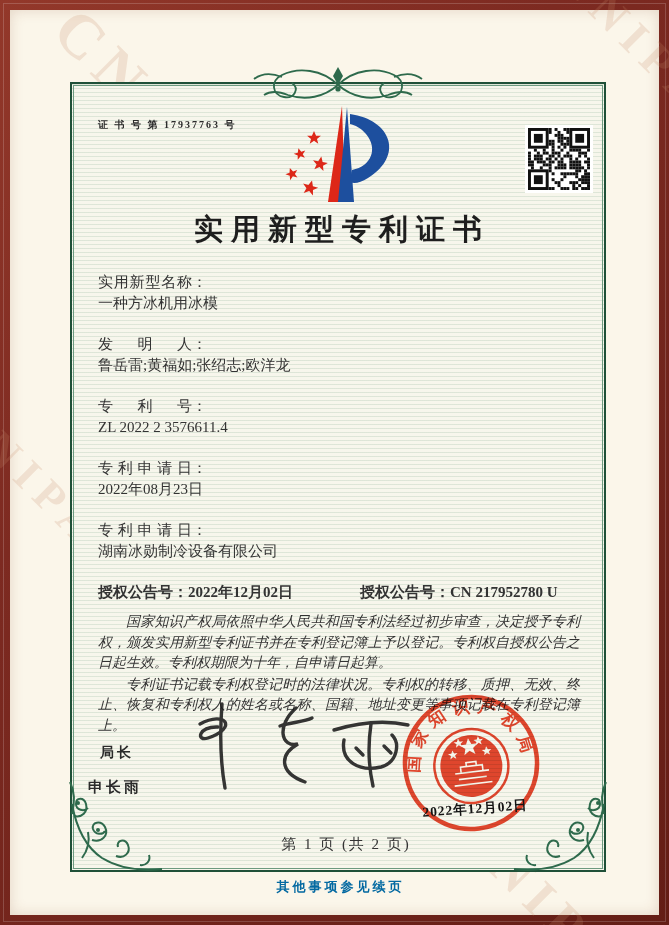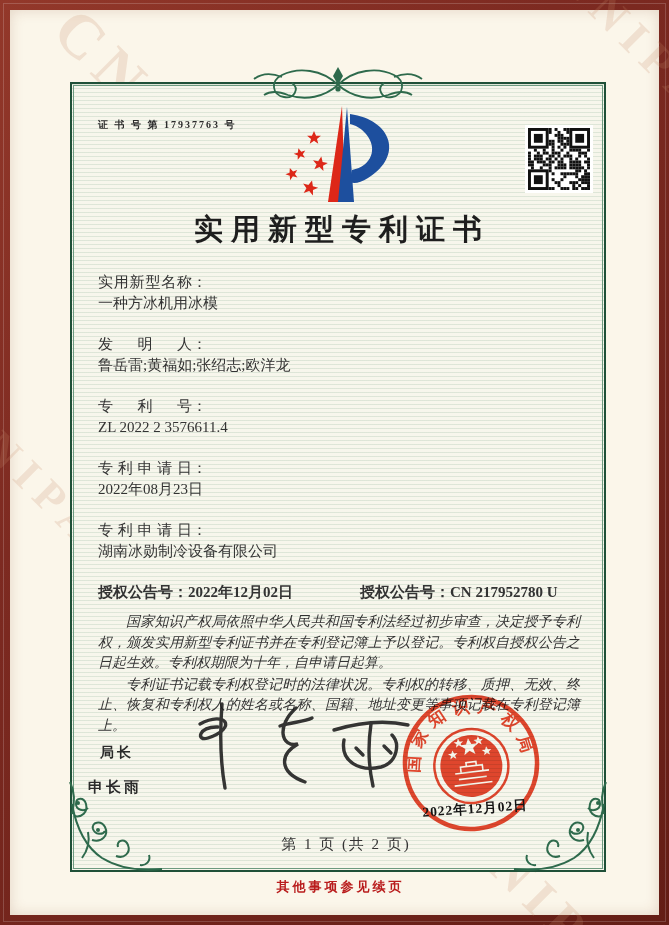--- a/index.html
+++ b/index.html
@@ -44,21 +44,21 @@
   .sig-title{position:absolute;left:28px;top:660px;font-size:14px;font-weight:700;letter-spacing:3px;color:#2b2b2b;}
   .sig-name{position:absolute;left:16px;top:694px;font-size:15px;font-weight:700;letter-spacing:3px;color:#2b2b2b;}
   .sig-hand{position:absolute;left:112px;top:612px;}
   .seal{position:absolute;left:326px;top:606px;opacity:.93;mix-blend-mode:multiply;}
   .seal-date{position:absolute;left:318px;top:716px;width:170px;text-align:center;
              font-size:13.5px;font-weight:700;color:#141414;transform:rotate(-4deg);
              letter-spacing:1px;}
   .pagefoot{position:absolute;left:16px;right:0;bottom:16px;text-align:center;
             font-size:15px;color:#333;letter-spacing:2px;}
   .contnote{position:absolute;left:0;right:0;top:868px;text-align:center;
-            font-size:13px;font-weight:700;letter-spacing:3px;color:#b91c1c;padding-left:12px;}
+            font-size:13px;font-weight:700;letter-spacing:3px;color:#0369a1;padding-left:12px;}
 </style>
 </head>
 <body>
 
 <div class="stage">
   <div class="frame"></div>
   <div class="paper">
 
     <div class="wm" style="left:140px;top:95px;font-size:62px;">CNIPA</div>
     <div class="wm" style="left:625px;top:28px;font-size:46px;">CNIPA</div>

